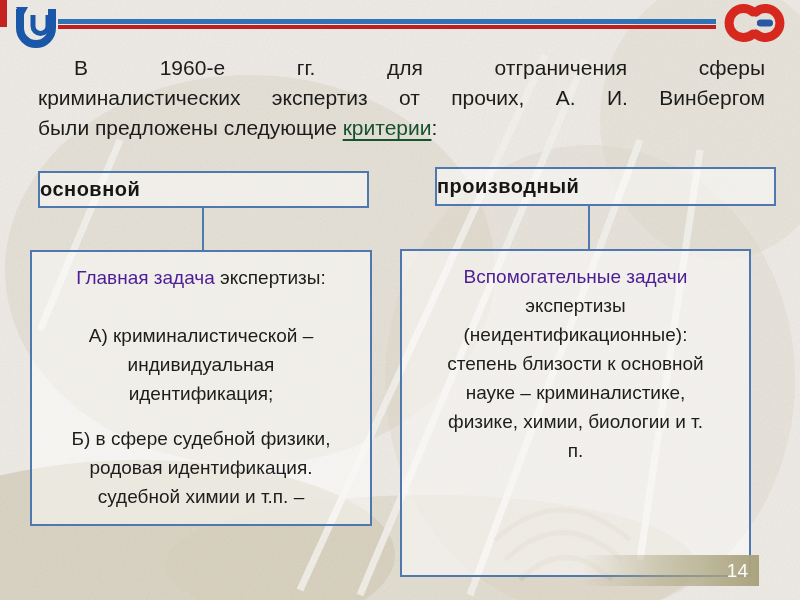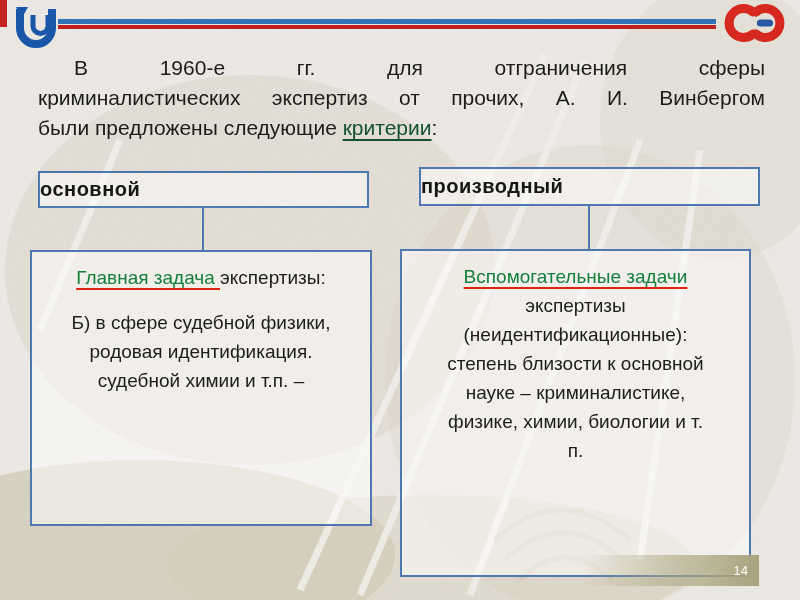--- a/index.html
+++ b/index.html
@@ -24,42 +24,42 @@
   .h-line3{text-align:left;}
   .term{color:#14532d;text-decoration:underline;text-decoration-thickness:2px;text-underline-offset:4px;}
   
   .title-box{
     border:2px solid #4f78ae;background:rgba(255,255,255,.5);
     display:flex;align-items:center;justify-content:flex-start;
     font-weight:bold;font-size:20px;letter-spacing:.5px;color:#161614;
     box-sizing:border-box;
   }
   .tb-left{left:38px;top:171px;width:331px;height:37px;}
-  .tb-right{left:419px;top:167px;width:341px;height:39px;}
+  .tb-right{left:435px;top:167px;width:341px;height:39px;}
   .connector{width:2px;background:#4f78ae;}
   .cn-left{left:202px;top:208px;height:42px;}
   .cn-right{left:588px;top:206px;height:43px;}
   .content-box{
     border:2px solid #4f78ae;background:rgba(255,255,255,.5);
     text-align:center;font-size:19px;line-height:29px;color:#1d1d1b;
     box-sizing:border-box;padding-top:11px;
   }
   .cb-left{left:30px;top:250px;width:342px;height:276px;}
   .cb-right{left:400px;top:249px;width:351px;height:328px;}
-  .red-u{color:#15803d;text-decoration:underline;text-decoration-color:#df2317;text-decoration-thickness:2px;text-underline-offset:4px;}
+  .red-u{color:#4c1d95;text-decoration-color:#df2317;text-decoration-thickness:2px;text-underline-offset:4px;}
   .para-a{margin-top:29px;}
   .para-b{margin-top:16px;}
   .para-body{}
   
   .page-bar{
     left:582px;top:555px;width:177px;height:31px;
     background:linear-gradient(to right, rgba(176,169,133,0) 0%, rgba(176,169,133,.55) 45%, #aaa37e 100%);
     display:flex;align-items:center;justify-content:flex-end;
     padding-right:11px;box-sizing:border-box;
-    font-size:13px;color:#fbfbf8;
+    font-size:19px;color:#fbfbf8;
   }
 </style>
 </head>
 <body>
 
 <svg id="bg" width="800" height="600" xmlns="http://www.w3.org/2000/svg">
   <defs>
     <filter id="grain" x="0" y="0" width="100%" height="100%">
       <feTurbulence type="fractalNoise" baseFrequency="0.55" numOctaves="2" stitchTiles="stitch"></feTurbulence>
       <feColorMatrix type="saturate" values="0"></feColorMatrix>
@@ -117,20 +117,25 @@
 </div>
 <div class="layer abs title-box tb-right">
   <span>производный</span>
 </div>
 
 <div class="layer abs connector cn-left"></div>
 <div class="layer abs connector cn-right"></div>
 
 <div class="layer abs content-box cb-left">
   <div><span class="red-u">Главная задача </span><span>экспертизы:</span></div>
+  <div class="para-a">
+    <div>А) криминалистической –</div>
+    <div>индивидуальная</div>
+    <div>идентификация;</div>
+  </div>
   <div class="para-b">
     <div>Б) в сфере судебной физики,</div>
     <div>родовая идентификация.</div>
     <div>судебной химии и т.п. –</div>
   </div>
 </div>
 
 <div class="layer abs content-box cb-right">
   <div>
     <div class="red-u">Вспомогательные задачи</div>

